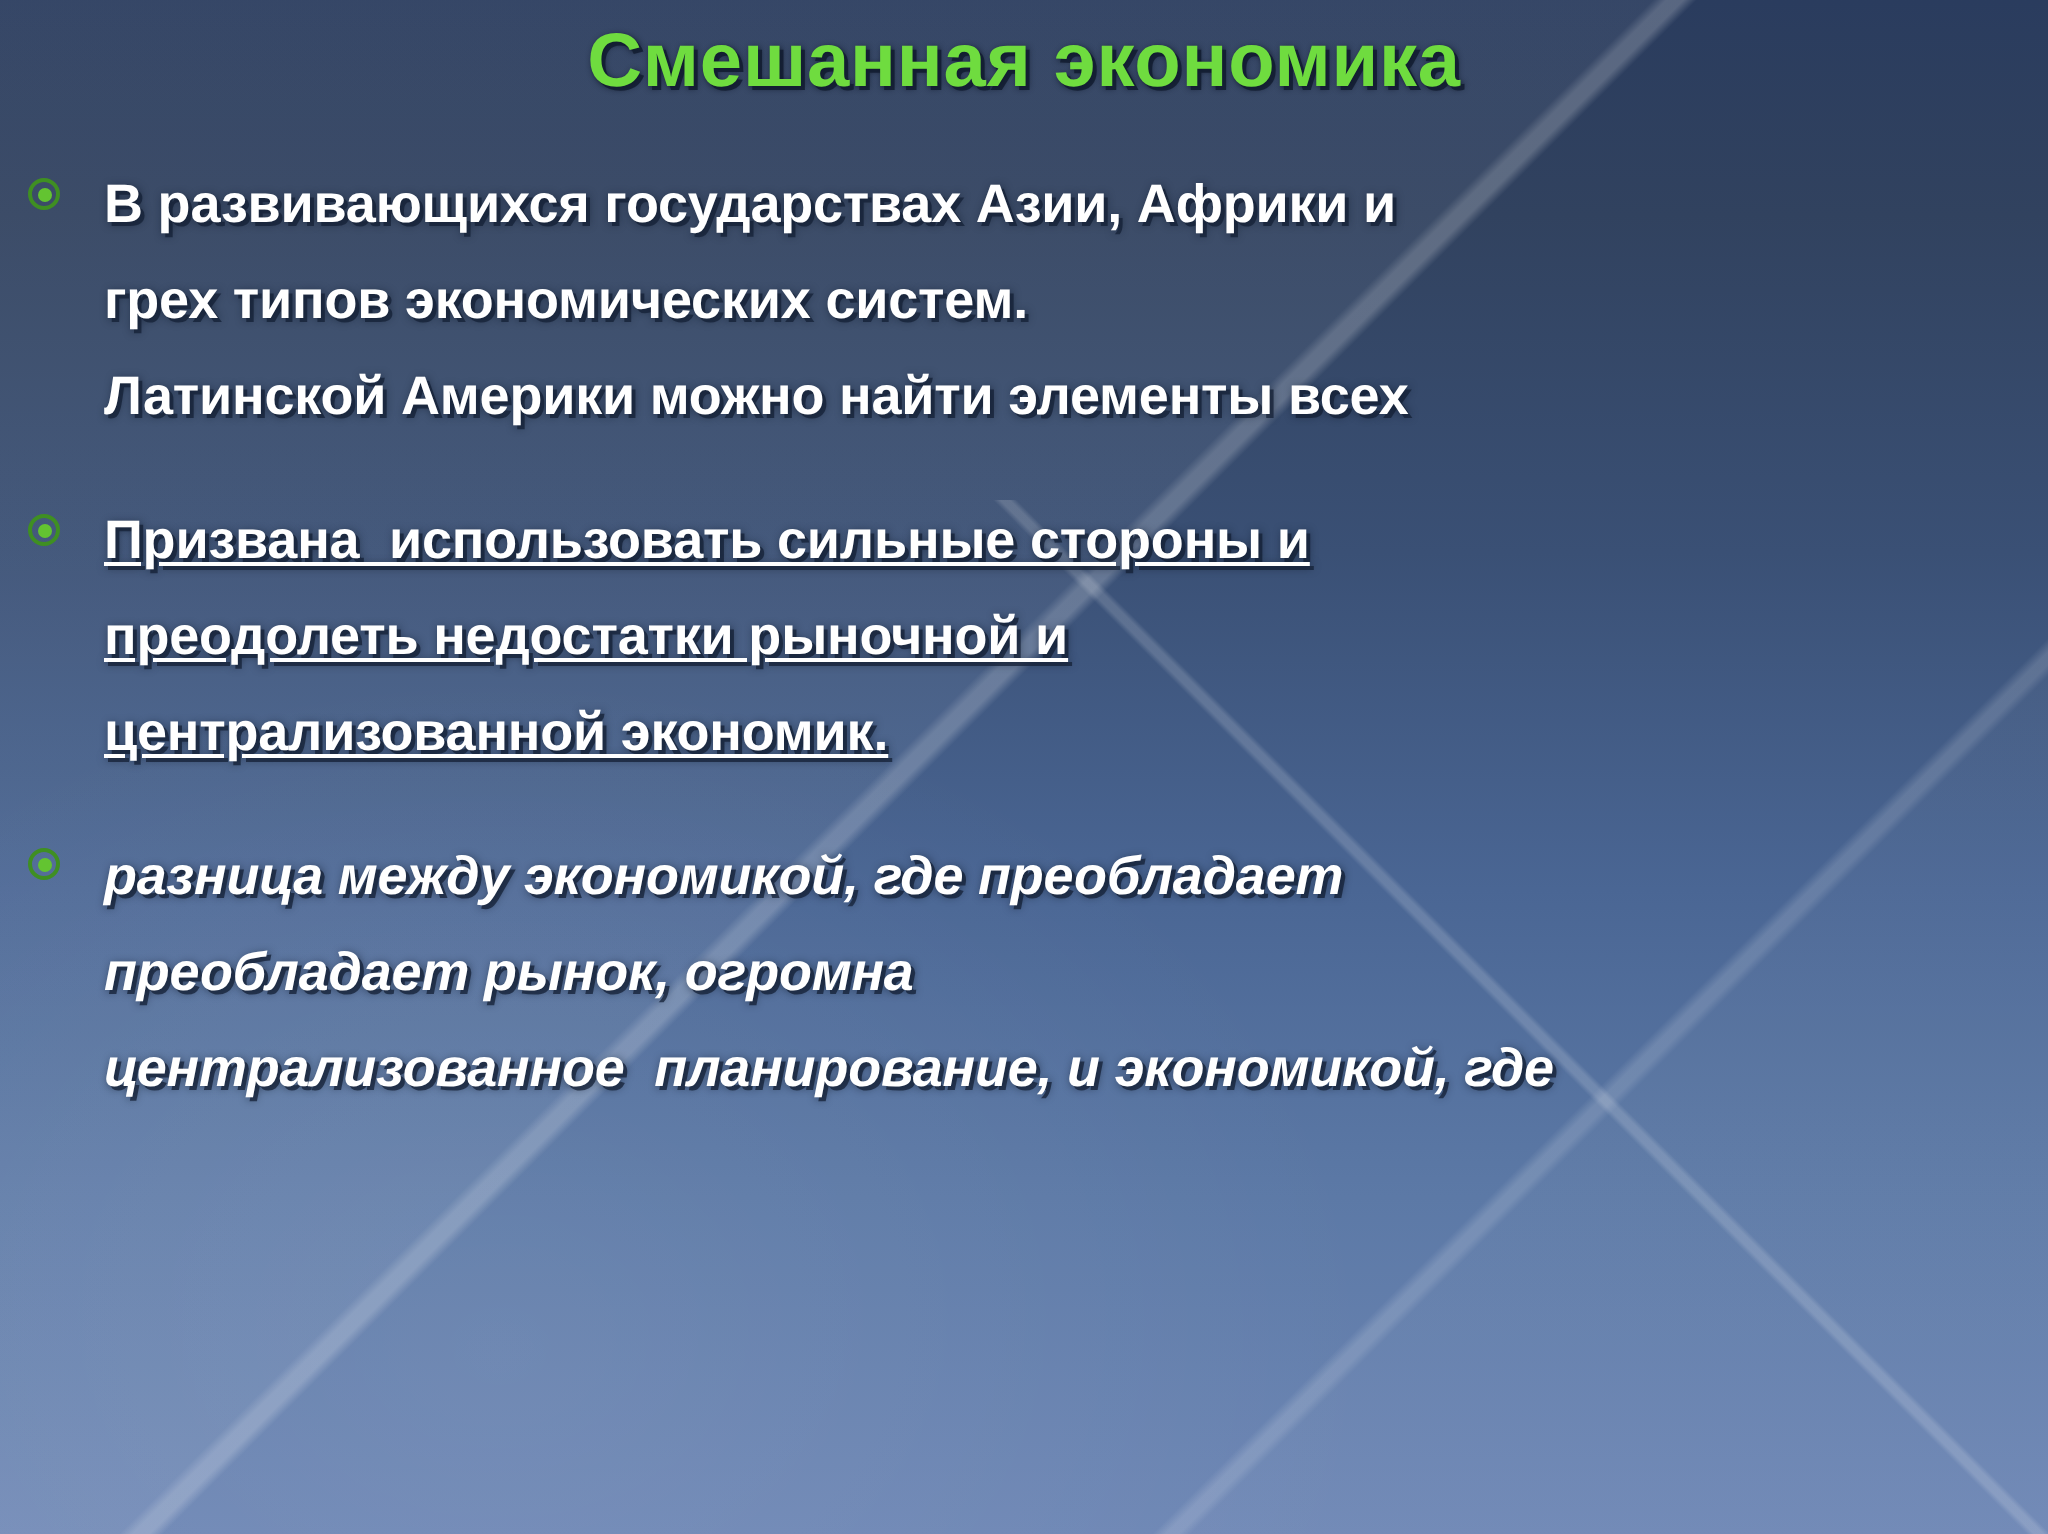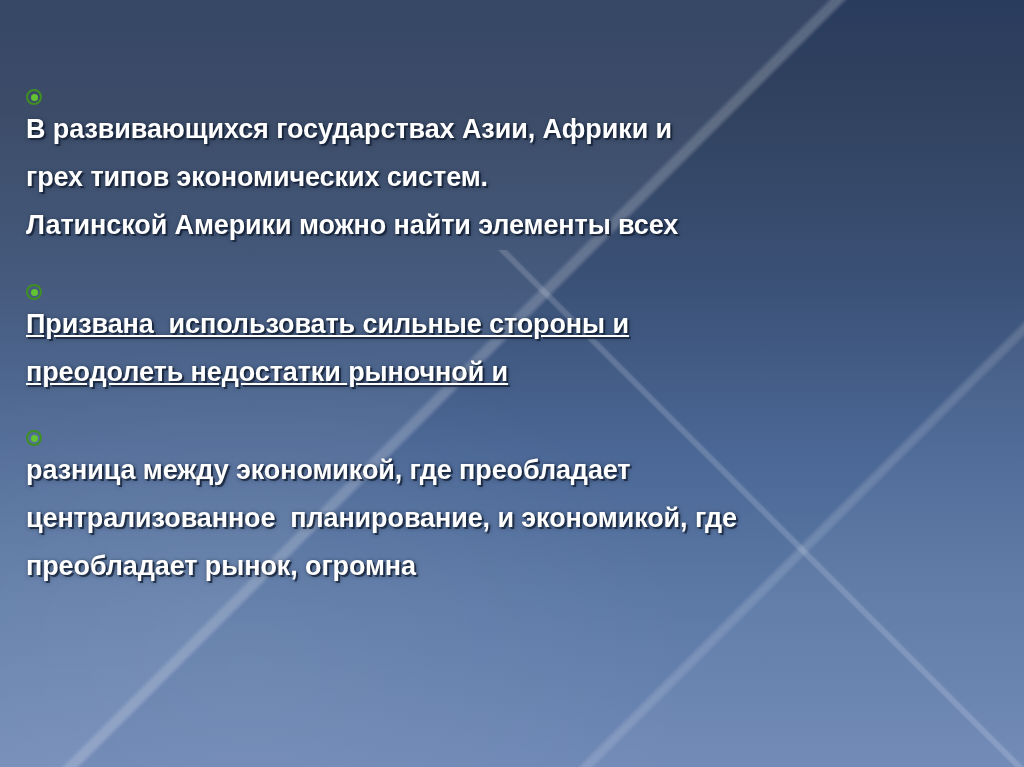--- a/index.html
+++ b/index.html
@@ -127,27 +127,26 @@
   #body {
     position: absolute;
     left: 0;
     top: 78px;
     width: 1024px;
   }
 
   .bullet {
     display: flex;
     align-items: flex-start;
-    margin: 0 0 24px 12px;
+    margin: 0 0 24px 0;
     padding: 0;
-    flex-direction: column;
   }
   .bullet.b1 { padding-left: 14px; }
   .bullet.b2 { padding-left: 14px; margin-top: 24px; }
-  .bullet.b3 { padding-left: 14px; margin-top: 22px; }
+  .bullet.b3 { padding-left: 14px; margin-top: 22px; font-style: italic; }
 
   
   .marker {
     flex: 0 0 auto;
     width: 16px;
     height: 16px;
     margin-top: 11px;
     margin-right: 22px;
     border-radius: 50%;
     border: 2px solid #3f8f22;
@@ -188,43 +187,45 @@
 <body>
 
 <div id="slide">
 
   <div class="deco deco-wedge-a"></div>
   <div class="deco deco-wedge-b"></div>
   <div class="deco deco-wedge-c"></div>
   <div class="deco deco-wedge-d"></div>
   <div class="deco deco-glow"></div>
 
+  <div id="title">Смешанная экономика</div>
 
   <div id="body">
 
     <div class="bullet b1">
       <span class="marker"></span>
       <div class="btext">
         <span class="ln">В развивающихся государствах Азии, Африки и</span>
         <span class="ln">грех типов экономических систем.</span>
         <span class="ln">Латинской Америки можно найти элементы всех</span>
       </div>
     </div>
 
     <div class="bullet b2">
       <span class="marker"></span>
       <div class="btext">
         <span class="ln">Призвана  использовать сильные стороны и</span>
         <span class="ln">преодолеть недостатки рыночной и</span>
+        <span class="ln">централизованной экономик.</span>
       </div>
     </div>
 
     <div class="bullet b3">
       <span class="marker"></span>
       <div class="btext">
         <span class="ln">разница между экономикой, где преобладает</span>
+        <span class="ln">преобладает рынок, огромна</span>
         <span class="ln">централизованное  планирование, и экономикой, где</span>
-        <span class="ln">преобладает рынок, огромна</span>
       </div>
     </div>
 
   </div>
 </div>
 
 </body></html>

